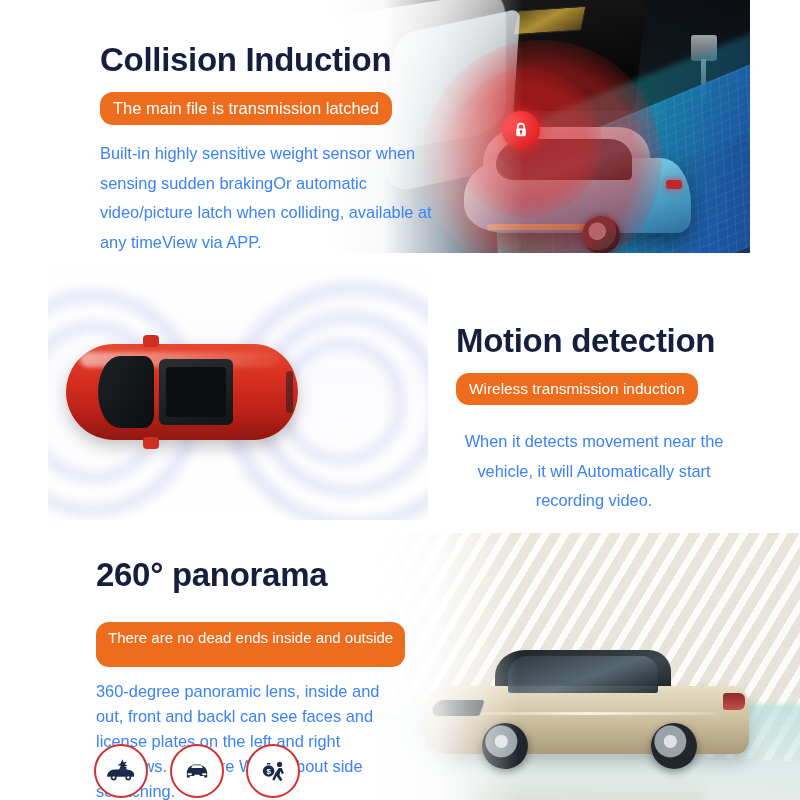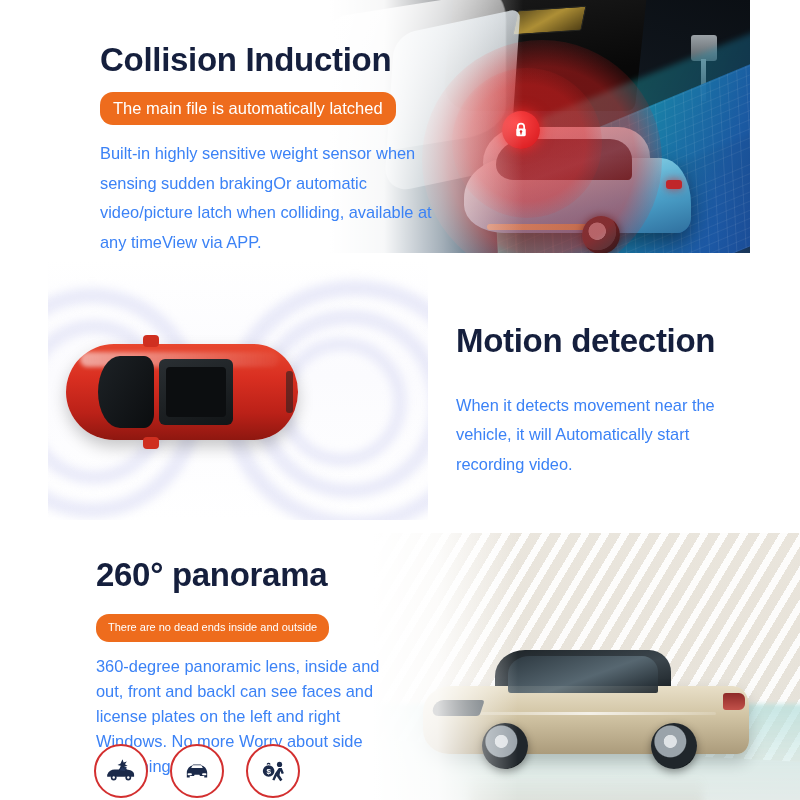--- a/index.html
+++ b/index.html
@@ -273,21 +273,21 @@
   .rc-mirror.b { left: 33%; bottom: -9px; }
   .rc-tail-l {
     position: absolute; right: 2%; top: 28%;
     width: 7px; height: 44%;
     background: #2a2020;
     border-radius: 3px;
     opacity: .6;
   }
   .sec2-text { position: absolute; left: 456px; top: 64px; width: 300px; }
   .sec2-text .badge { margin-top: 13px; font-size: 15.4px; }
-  .sec2-text .body-text { margin-top: 31px; width: 276px; }
+  .sec2-text .body-text { margin-top: 22px; width: 276px; text-align: center; }
 
   
   .sec3 {
     position: absolute;
     left: 0; top: 533px;
     width: 800px; height: 267px;
   }
   .sec3-art {
     position: absolute; left: 372px; top: 0;
     width: 428px; height: 267px;
@@ -371,21 +371,21 @@
     filter: blur(4px);
     transform: scaleY(-1);
     opacity: .6;
   }
   .sec3-fade {
     position: absolute; left: 0; top: 0;
     width: 34%; height: 100%;
     background: linear-gradient(90deg,#ffffff 0%, rgba(255,255,255,.85) 45%, rgba(255,255,255,0) 100%);
   }
   .sec3-text { position: absolute; left: 96px; top: 23px; width: 340px; }
-  .sec3-text .badge { margin-top: 20px; font-size: 11px; padding: 8px 12px 9px 12px; }
+  .sec3-text .badge { margin-top: 28px; font-size: 15px; padding: 8px 12px 22px 12px; }
   .sec3-text .body-text { margin-top: 12px; width: 306px; }
 
   
   .icon-row {
     position: absolute; left: 94px; top: 744px;
     display: flex; gap: 22px;
   }
   .icon-circle {
     width: 50px; height: 50px;
     border-radius: 50%;
@@ -426,21 +426,21 @@
           <rect x="6.3" y="10.2" width="11.4" height="9.2" rx="1.6" fill="#ffffff"></rect>
           <circle cx="12" cy="13.9" r="1.5" fill="#e02222"></circle>
           <rect x="11.3" y="14.4" width="1.4" height="3.2" rx="0.7" fill="#e02222"></rect>
         </svg>
       </div>
       <div class="sec1-fade"></div>
     </div>
 
     <div class="sec1-text">
       <h2 class="heading">Collision Induction</h2>
-      <div class="badge">The main file is automatically latched</div>
+      <div class="badge">The main file is transmission latched</div>
       <p class="body-text">Built-in highly sensitive weight sensor when sensing sudden brakingOr automatic video/picture latch when colliding, available at any timeView via APP.</p>
     </div>
   </section>
 
   <section class="sec2">
     <div class="sec2-art">
       <div class="wave-arc wa-r1"></div>
       <div class="wave-arc wa-r2"></div>
       <div class="wave-arc wa-r3"></div>
       <div class="wave-arc wa-l1"></div>
@@ -454,20 +454,21 @@
           <div class="rc-roof-in"></div>
         </div>
         <div class="rc-mirror t"></div>
         <div class="rc-mirror b"></div>
         <div class="rc-tail-l"></div>
       </div>
     </div>
 
     <div class="sec2-text">
       <h2 class="heading">Motion detection</h2>
+      <div class="badge">Wireless transmission induction</div>
       <p class="body-text">When it detects movement near the vehicle, it will Automatically start recording video.</p>
     </div>
   </section>
 
   <section class="sec3">
     <div class="sec3-art">
       <div class="stripe-wrap"></div>
       <div class="floor"></div>
 
       <div class="gold-car">

